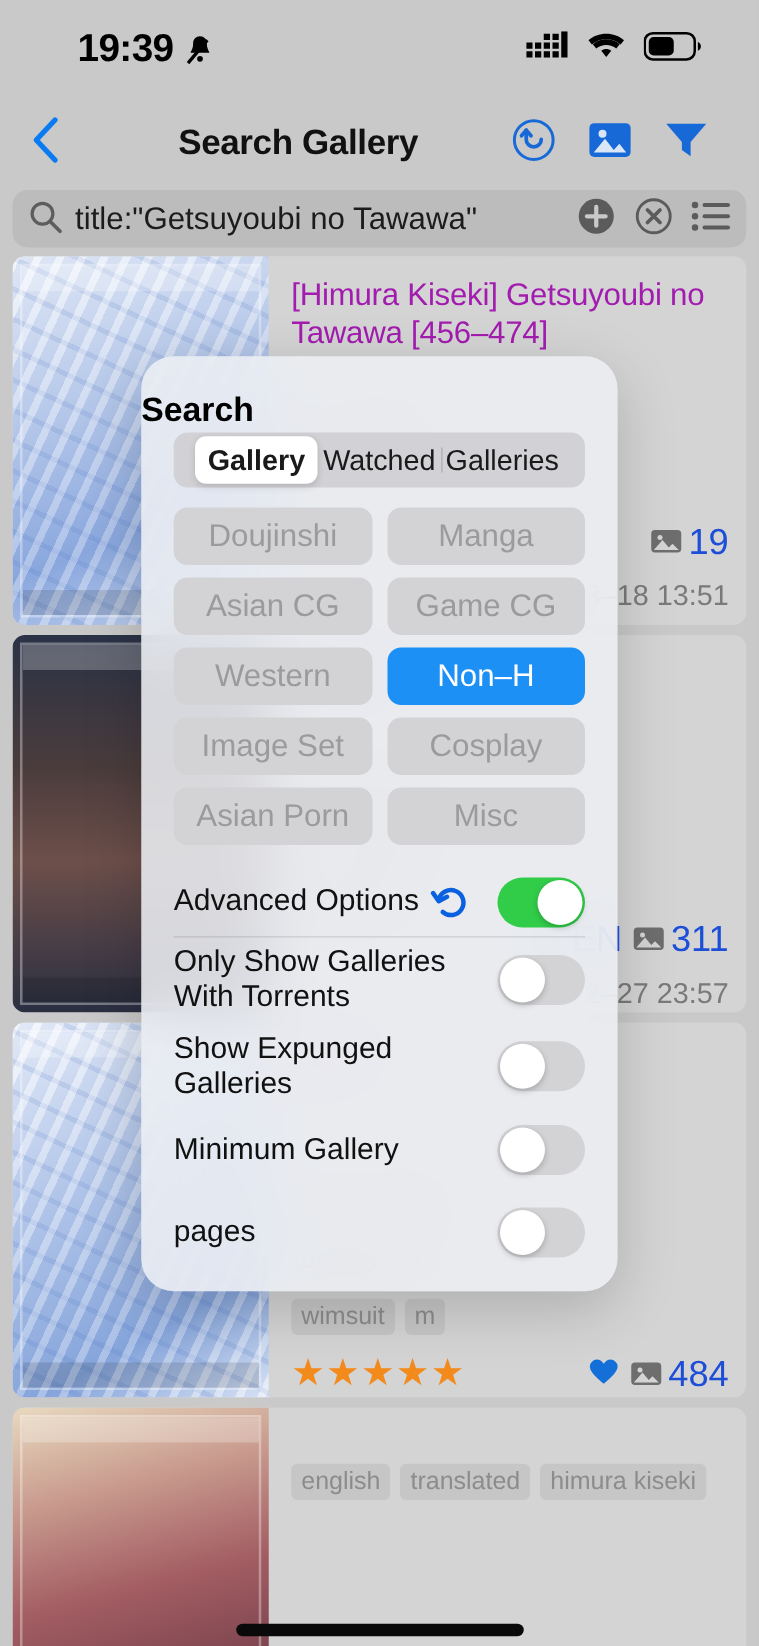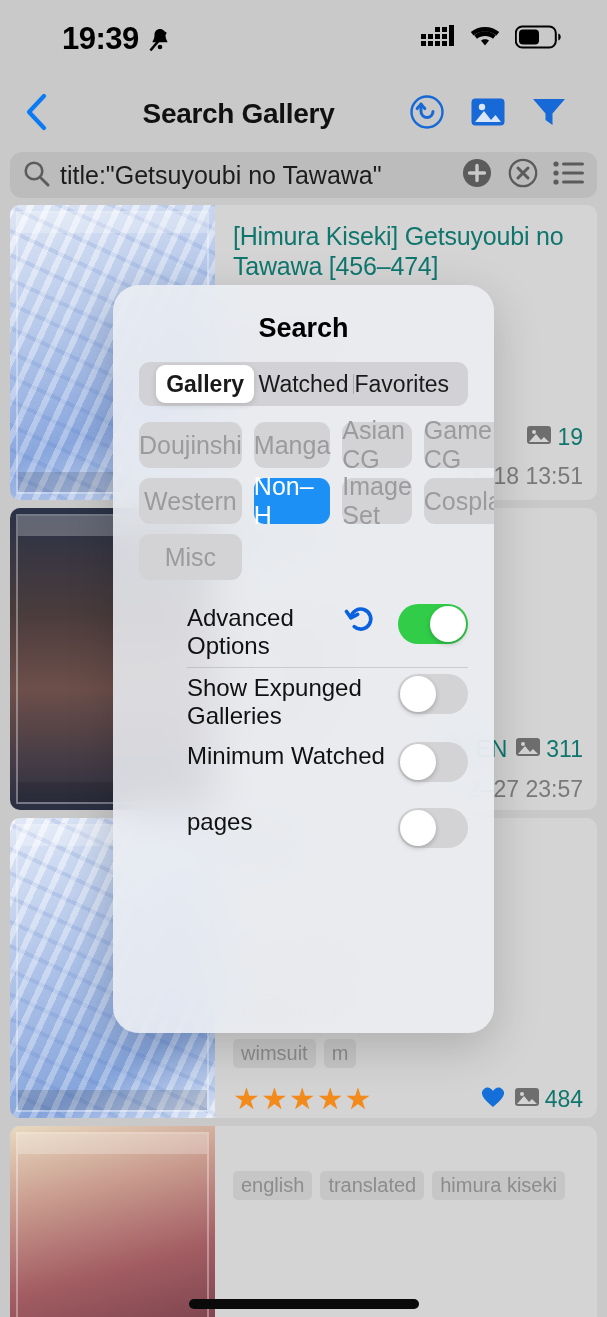--- a/index.html
+++ b/index.html
@@ -68,40 +68,40 @@
   .thumb {
     width: 205px; flex: 0 0 205px;
     background: #d9dee8;
     position: relative; overflow: hidden;
   }
   .card-body {
     flex: 1; padding: 17px 14px 10px 18px;
     display: flex; flex-direction: column; min-width: 0;
   }
   .card-title {
-    font-size: 25px; line-height: 1.18; color: #0f766e;
+    font-size: 25px; line-height: 1.18; color: #a21caf;
     letter-spacing: -0.2px;
   }
   .card-uploader {
     font-size: 23px; color: #9a9a9a; margin-top: 16px;
   }
   .tagrow { display: flex; gap: 8px; margin-top: 16px; flex-wrap: nowrap; }
   .tag {
     background: #c6c6c6; color: #8c8c8c; font-size: 20px;
     border-radius: 5px; padding: 3px 8px; white-space: nowrap;
   }
   .card-footer {
     margin-top: auto; display: flex; align-items: flex-end;
     justify-content: space-between;
   }
   .stars { color: #f28a1c; font-size: 30px; letter-spacing: 1px; line-height: 1; }
   .meta-right { text-align: right; }
   .meta-line1 {
     display: flex; align-items: center; justify-content: flex-end; gap: 8px;
-    font-size: 23px; color: #0f766e;
+    font-size: 29px; color: #1d4ed8;
   }
   .meta-date { font-size: 23px; color: #7a7a7a; margin-top: 12px; }
   .catbadge {
     background: #1d90f5; color: #fff; font-size: 23px;
     padding: 3px 13px; border-radius: 5px; display: inline-block;
   }
   .pagecount { display: inline-flex; align-items: center; gap: 5px; }
 
   
   .art-blue  { background: linear-gradient(160deg,#eef2fa 0%,#c3d2ee 35%,#8fabe0 70%,#d9e3f5 100%); }
@@ -126,53 +126,52 @@
     position: absolute;
     left: 113px; top: 285px; width: 381px; height: 748px;
     background: rgba(236,238,242,0.88);
     backdrop-filter: blur(22px);
     border-radius: 26px;
     box-shadow: 0 14px 48px rgba(0,0,0,0.18);
     overflow: hidden;
     display: flex; flex-direction: column;
   }
   .modal-title {
-    text-align: center; font-size: 27px; font-weight: 700;
-    color: #000; padding: 28px 0 18px;
+    text-align: left; font-size: 27px; font-weight: 700;
+    color: #000; padding: 28px 0 2px;
   }
   .segmented {
     margin: 0 26px; height: 44px; background: #d2d2d6;
     border-radius: 11px; display: flex; align-items: center;
     padding: 17px; position: relative;
   }
   .seg {
     flex: 1; text-align: center; font-size: 23px; color: #1a1a1a;
     line-height: 38px; border-radius: 9px; position: relative;
   }
   .seg.active { background: #fff; font-weight: 600; box-shadow: 0 2px 6px rgba(0,0,0,0.14); }
   .seg.divider::before {
     content: ""; position: absolute; left: 0; top: 9px; bottom: 9px;
     width: 1px; background: rgba(0,0,0,0.18);
   }
   .cat-grid {
     margin: 16px 26px 0; display: grid;
-    grid-template-columns: 1fr 1fr 1fr 1fr; gap: 10px 12px;
+    grid-template-columns: 1fr 1fr; gap: 10px 12px;
   }
   .cat {
     height: 46px; border-radius: 11px; background: #d3d3d6;
     display: flex; align-items: center; justify-content: center;
     font-size: 25px; color: #9b9b9e;
   }
   .cat.selected { background: #1d90f5; color: #fff; }
 
   .opt-list { margin: 18px 26px 0; }
   .opt-row {
-    display: flex; align-items: flex-start; min-height: 56px;
+    display: flex; align-items: center; min-height: 56px;
     padding: 6px 0;
-    margin-left: 48px;
   }
   .opt-row.bordered { border-bottom: 1px solid rgba(0,0,0,0.13); }
   .opt-label { flex: 1; font-size: 24px; color: #111; line-height: 1.18; }
   .reset-icon { margin-right: 22px; display: flex; align-items: center; }
 
   .toggle {
     width: 70px; height: 40px; border-radius: 20px; position: relative;
     flex: 0 0 70px;
     background: #d3d3d6;
   }
@@ -435,59 +434,66 @@
     </div>
 
   </div>
 
   <div class="modal">
     <div class="modal-title">Search</div>
 
     <div class="segmented">
       <div class="seg active">Gallery</div>
       <div class="seg">Watched</div>
-      <div class="seg divider">Favorites</div>
+      <div class="seg divider">Galleries</div>
     </div>
 
     <div class="cat-grid">
       <div class="cat">Doujinshi</div>
       <div class="cat">Manga</div>
       <div class="cat">Asian CG</div>
       <div class="cat">Game CG</div>
       <div class="cat">Western</div>
       <div class="cat selected">Non–H</div>
       <div class="cat">Image Set</div>
       <div class="cat">Cosplay</div>
+      <div class="cat">Asian Porn</div>
       <div class="cat">Misc</div>
     </div>
 
     <div class="opt-list">
       <div class="opt-row bordered">
         <div class="opt-label">Advanced Options</div>
         <div class="reset-icon">
           <svg width="32" height="30" viewBox="0 0 32 30">
             <path d="M7 13 a10 10 0 1 1 3.2 9.6" fill="none" stroke="#0a61e0" stroke-width="3.6" stroke-linecap="round"></path>
             <path d="M2.5 7.5 L7 14 L13.6 10.4" fill="none" stroke="#0a61e0" stroke-width="3.6" stroke-linecap="round" stroke-linejoin="round"></path>
           </svg>
         </div>
         <div class="toggle on">
             <span class="knob"></span>
           </div>
       </div>
 
+      <div class="opt-row">
+        <div class="opt-label">Only Show Galleries With Torrents</div>
+        <div class="toggle">
+            <span class="knob"></span>
+          </div>
+      </div>
 
       <div class="opt-row">
         <div class="opt-label">Show Expunged Galleries</div>
         <div class="toggle">
             <span class="knob"></span>
           </div>
       </div>
 
       <div class="opt-row" style="min-height:66px">
-        <div class="opt-label">Minimum Watched</div>
+        <div class="opt-label">Minimum Gallery</div>
         <div class="toggle">
             <span class="knob"></span>
           </div>
       </div>
 
       <div class="opt-row" style="min-height:66px">
         <div class="opt-label">pages</div>
         <div class="toggle">
             <span class="knob"></span>
           </div>

